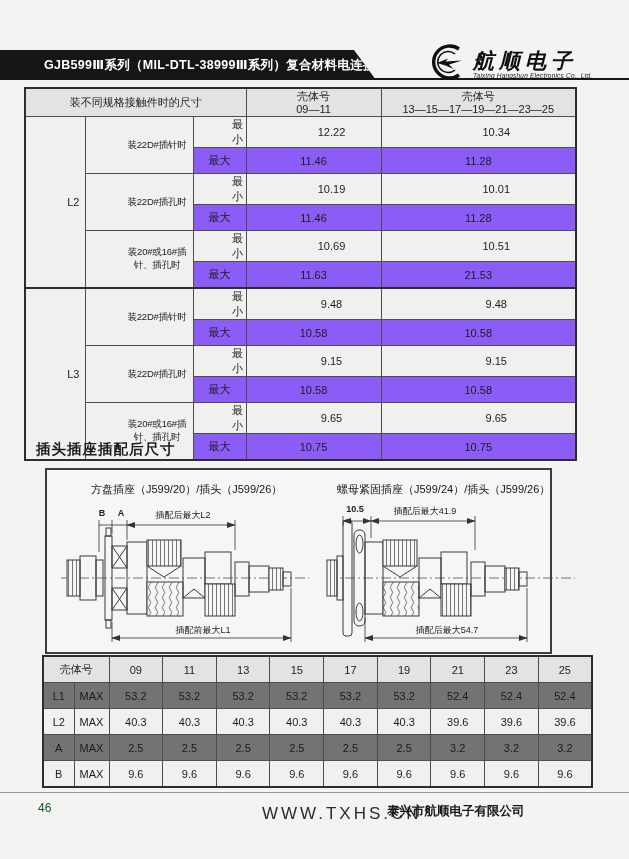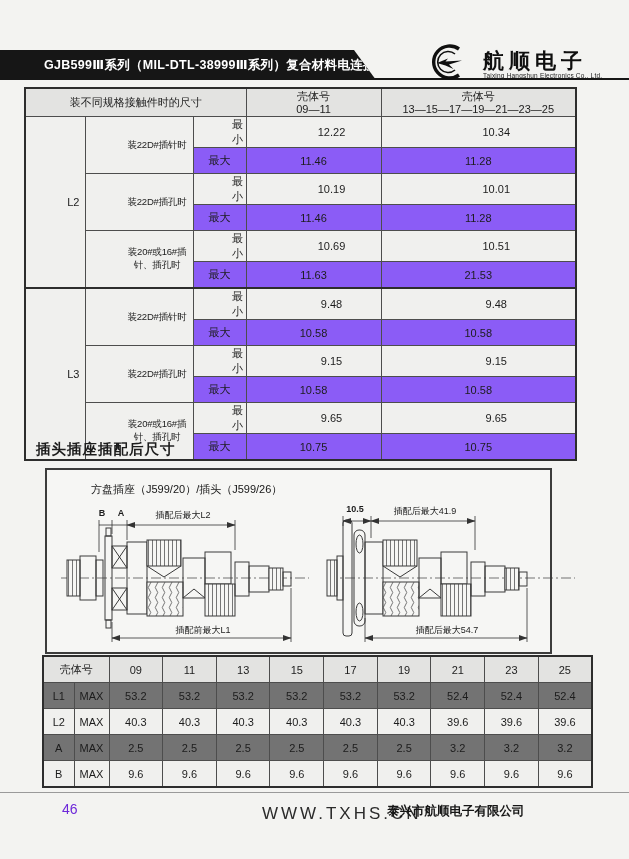--- a/index.html
+++ b/index.html
@@ -11,21 +11,21 @@
   
   .header-bar {
     position:absolute; top:50px; left:0; width:376px; height:30px;
     background:#161616;
     clip-path:polygon(0 0,354px 0,376px 100%,0 100%);
     display:flex; align-items:center; padding-left:44px; box-sizing:border-box;
   }
   .header-bar .hd-title { color:#ffffff; font-weight:bold; font-size:12.5px; letter-spacing:0.3px; white-space:nowrap; }
   .header-line { position:absolute; top:78px; left:0; width:629px; height:2px; background:#161616; }
   .logo { position:absolute; top:42px; left:428px; display:flex; align-items:center; }
-  .logo-text { margin-left:15px; }
+  .logo-text { margin-left:5px;font-style:italic; }
   .logo-text .cn { font-size:21px; font-weight:bold; letter-spacing:5px; color:#0f0f0f; line-height:22px; }
   .logo-text .en { font-size:6.5px; color:#222; letter-spacing:0.2px; }
 
   
   table { border-collapse:collapse; table-layout:fixed; }
   .t1 { position:absolute; top:87px; left:24px; width:551px; border:2px solid #2d2d2d; }
   .t1 td { border:1px solid #4d4d4d; font-size:11px; text-align:center; vertical-align:middle;
            padding:0; height:25px; background:#8b5cf6; color:#1c1c1c; }
   .t1 tr.th td { height:27px; background:#e3e3e1; line-height:13px; }
   .t1 td.desc { font-size:9.5px; letter-spacing:-0.2px; }
@@ -46,21 +46,21 @@
   .caption { position:absolute; top:12px; font-size:11px; white-space:nowrap; color:#161616; }
   .cap-left { left:44px; }
   .cap-right { left:290px; }
   svg.draw { position:absolute; top:30px; }
   .d-left { left:8px; }
   .d-right { left:278px; }
   svg text { font-size:9px; fill:#1c1c1c; font-family:"Liberation Sans","DejaVu Sans",sans-serif; }
 
   
   .footer-line { position:absolute; top:792px; left:0; width:629px; height:1px; background:#9a9a9a; }
-  .page-num { position:absolute; top:801px; left:38px; font-size:14px; color:#6d28d9;margin-left:24px; }
+  .page-num { position:absolute; top:801px; left:38px; font-size:12px; color:#14532d; }
   .site { position:absolute; top:804px; left:262px; font-size:17px; letter-spacing:3px; color:#2b2b2b; }
   .company { position:absolute; top:803px; left:387px; font-size:12.5px; font-weight:bold; color:#161616; }
 </style>
 </head>
 <body>
 
 <div class="page">
 
   <div class="header-bar">
     <span class="hd-title">GJB599Ⅲ系列（MIL-DTL-38999Ⅲ系列）复合材料电连接器</span>
@@ -170,20 +170,21 @@
       <td>10.75</td>
       <td>10.75</td>
     </tr>
   </tbody>
     </table>
 
   <div class="section-title">插头插座插配后尺寸</div>
 
   <div class="draw-box">
     <span class="caption cap-left">方盘插座（J599/20）/插头（J599/26）</span>
+    <span class="caption cap-right">螺母紧固插座（J599/24）/插头（J599/26）</span>
 
     <svg class="draw d-left" width="262" height="150" viewBox="0 0 262 150">
       <defs>
         <pattern id="knurl" width="4" height="8" patternUnits="userSpaceOnUse">
           <rect width="4" height="8" fill="#f6f6f4"></rect>
           <line x1="1.5" y1="0" x2="1.5" y2="8" stroke="#555" stroke-width="0.8"></line>
         </pattern>
         <pattern id="bellow" width="7" height="10" patternUnits="userSpaceOnUse">
           <rect width="7" height="10" fill="#f6f6f4"></rect>
           <path d="M3.5,0 q2.5,2.5 0,5 q-2.5,2.5 0,5" fill="none" stroke="#555" stroke-width="0.8"></path>

